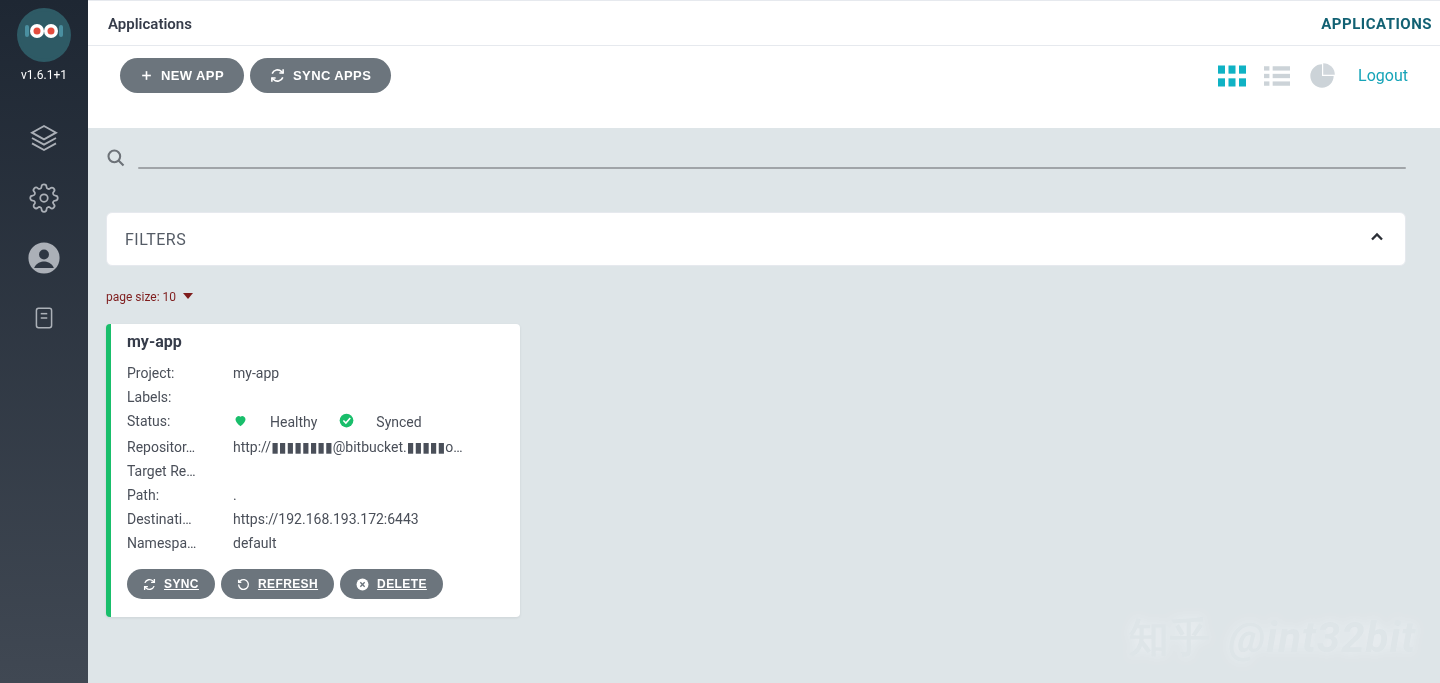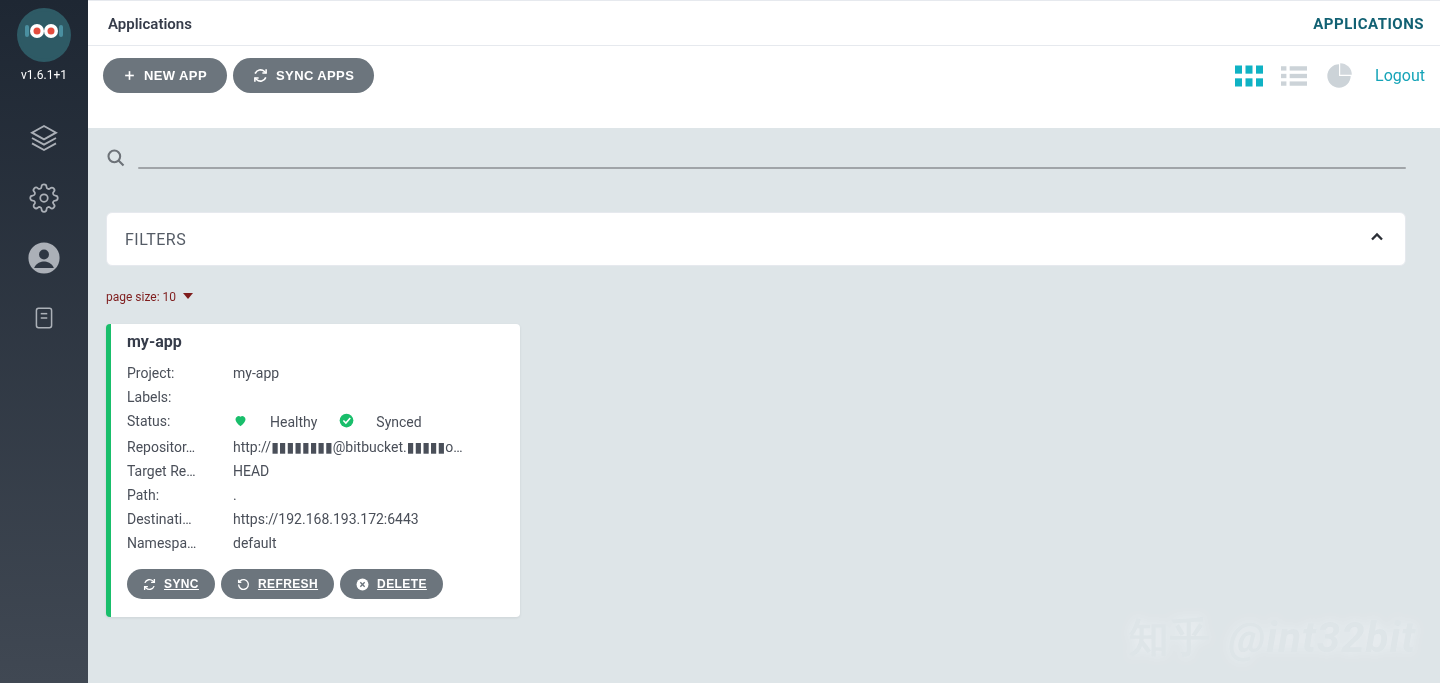--- a/index.html
+++ b/index.html
@@ -52,40 +52,40 @@
       flex: 1;
       display: flex;
       flex-direction: column;
       background: #ffffff;
       overflow: hidden;
     }
     .header-row {
       display: flex;
       align-items: center;
       justify-content: space-between;
-      padding: 14px 16px 12px 20px;
+      padding: 14px 8px 12px 20px;
       border-top: 1px solid #e6e9ee;
       border-bottom: 1px solid #e6e9ee;
     }
     .page-title {
       font-size: 15px;
       font-weight: 600;
       color: #363c4a;
     }
     .breadcrumb {
       font-size: 15px;
       font-weight: 700;
       color: #126173;
       letter-spacing: 0.5px;
     }
     .toolbar-row {
       display: flex;
       align-items: center;
       justify-content: space-between;
-      padding: 12px 15px;
+      padding: 12px 32px;
       background: #fff;
     }
     .btn-group { display: flex; gap: 6px; }
     .pill-btn {
       background: #6c757d;
       color: #ffffff;
       border: none;
       border-radius: 20px;
       padding: 10px 20px;
       font-size: 13px;
@@ -357,21 +357,20 @@
             <span>Synced</span>
           </span>
         </div>
       </div>
       <div class="kv-row">
         <div class="kv-label">Repositor…</div>
         <div class="kv-value">http://▮▮▮▮▮▮▮▮@bitbucket.▮▮▮▮▮o…</div>
       </div>
       <div class="kv-row">
         <div class="kv-label">Target Re…</div>
-        <div class="kv-value">HEAD</div>
       </div>
       <div class="kv-row">
         <div class="kv-label">Path:</div>
         <div class="kv-value">.</div>
       </div>
       <div class="kv-row">
         <div class="kv-label">Destinati…</div>
         <div class="kv-value">https://192.168.193.172:6443</div>
       </div>
       <div class="kv-row">

